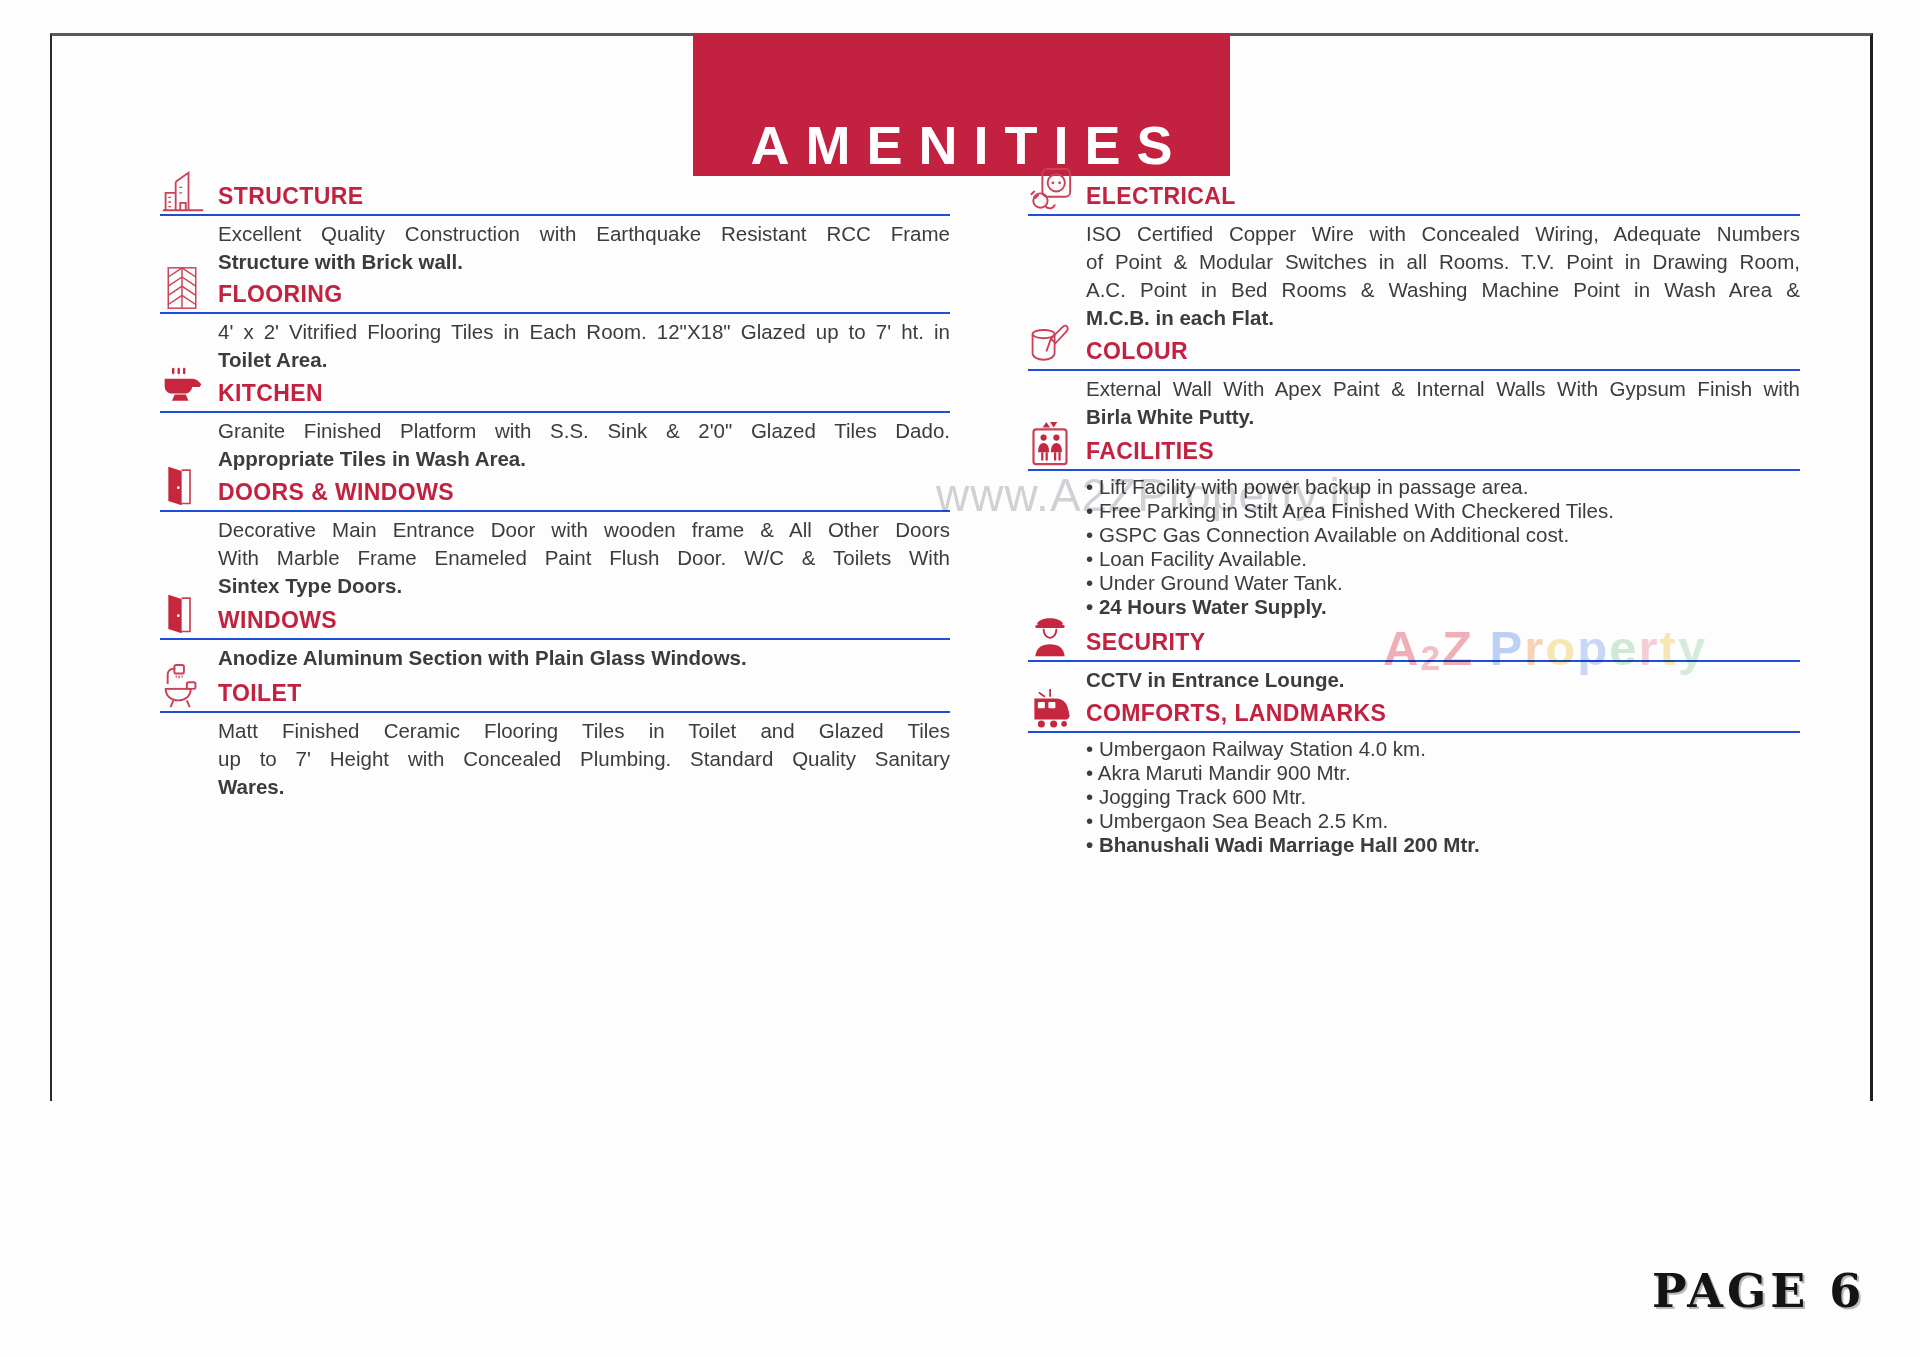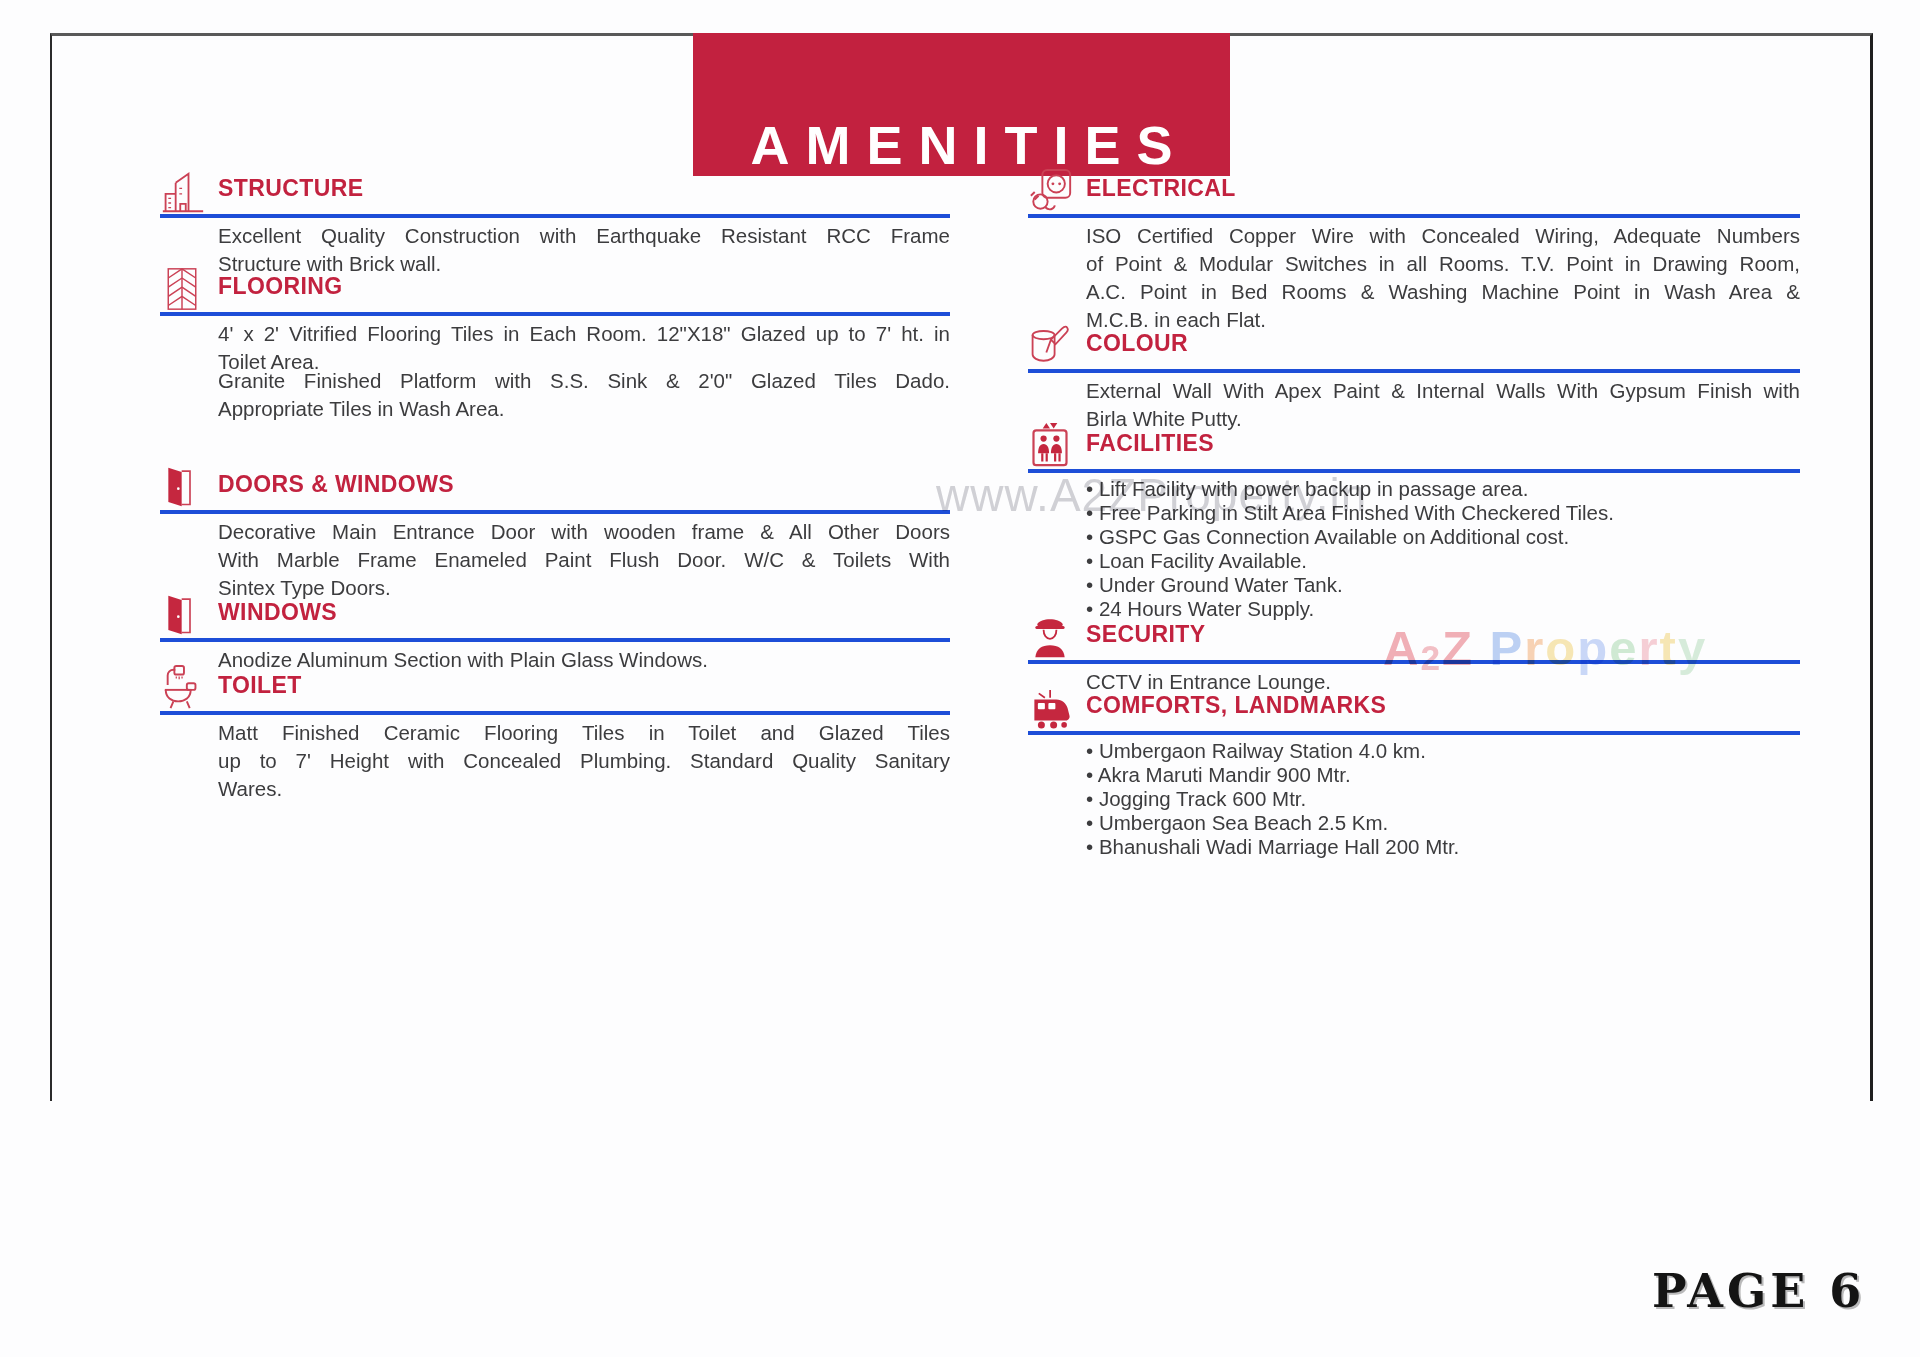--- a/index.html
+++ b/index.html
@@ -9,28 +9,28 @@
   .pborder{position:absolute;left:50px;top:33px;width:1818px;height:1065px;
            border-top:3px solid #595959;border-left:2px solid #2b2b2b;border-right:3px solid #1f1f1f;
            z-index:0;}
 
   .banner{position:absolute;left:693px;top:33px;width:537px;height:143px;background:#c2213f;
           display:flex;align-items:flex-end;justify-content:center;z-index:2;}
   .banner h1{margin:0 0 0 16px;font-weight:700;font-size:54px;color:#ffffff;
              letter-spacing:16px;font-family:"Liberation Sans",sans-serif;}
 
   .sec{position:absolute;z-index:2;}
-  .head{display:flex;align-items:center;height:48px;border-bottom:4px solid #1d4ed8;}
+  .head{display:flex;align-items:flex-end;height:48px;border-bottom:2px solid #1d4ed8;}
   .ic{width:48px;min-width:48px;height:48px;display:flex;align-items:flex-end;justify-content:flex-start;
       padding-bottom:1px;}
   .ttl{margin:0 0 0 10px;padding-bottom:4px;font-size:23px;font-weight:700;color:#c2223f;
        letter-spacing:.4px;}
   .body{margin:4px 0 0 58px;font-size:20.5px;line-height:28px;color:#3c3c3e;}
   .body .line{white-space:nowrap;text-align:justify;text-align-last:justify;}
-  .body .line:last-child{text-align-last:left;}
+  .body .line:last-child{text-align-last:left;font-weight:bold;}
   .body.bullets{line-height:24px;margin-top:4px;}
   .bullets .line{text-align:left;text-align-last:left;}
   .bullets .line::before{content:"• ";}
 
   .wm-url{position:absolute;left:936px;top:468px;font-size:46px;color:#b7b7bd;opacity:.62;
           letter-spacing:1px;z-index:3;pointer-events:none;mix-blend-mode:multiply;}
   .wm-logo{position:absolute;left:1383px;top:620px;font-size:49px;font-weight:700;
            letter-spacing:2px;z-index:3;opacity:.8;pointer-events:none;mix-blend-mode:multiply;}
   .wm-logo .sub2{font-size:.72em;position:relative;top:5px;}
 
@@ -90,20 +90,34 @@
       <h3 class="ttl">FLOORING</h3>
     </div>
     <div class="body">
 
     <div class="line">4' x 2' Vitrified Flooring Tiles in Each Room. 12"X18" Glazed up to 7' ht. in</div>
         <div class="line">Toilet Area.</div>
       </div>
   </section>
 
   <section class="sec" style="left:160px;top:363px;width:790px">
+    <div class="head">
+      <span class="ic">
+        <svg viewBox="0 0 48 48" width="46" height="44">
+            <g fill="#c5273f">
+          <rect x="12" y="2" width="2.6" height="7" rx="1.3"></rect>
+              <rect x="18" y="2" width="2.6" height="7" rx="1.3"></rect>
+              <rect x="24" y="2" width="2.6" height="7" rx="1.3"></rect>
+          <path d="M4 14h30c3 0 5 1 7 3l3 3-2 3h-8v-1c0 4-3 8-8 8H12c-5 0-8-4-8-8z"></path>
+          <path d="M15 31h12l3 7H12z"></path>
+            </g>
+          </svg>
+      </span>
+      <h3 class="ttl">KITCHEN</h3>
+    </div>
     <div class="body">
 
     <div class="line">Granite Finished Platform with S.S. Sink &amp; 2'0" Glazed Tiles Dado.</div>
         <div class="line">Appropriate Tiles in Wash Area.</div>
       </div>
   </section>
 
   <section class="sec" style="left:160px;top:462px;width:790px">
     <div class="head">
       <span class="ic">

